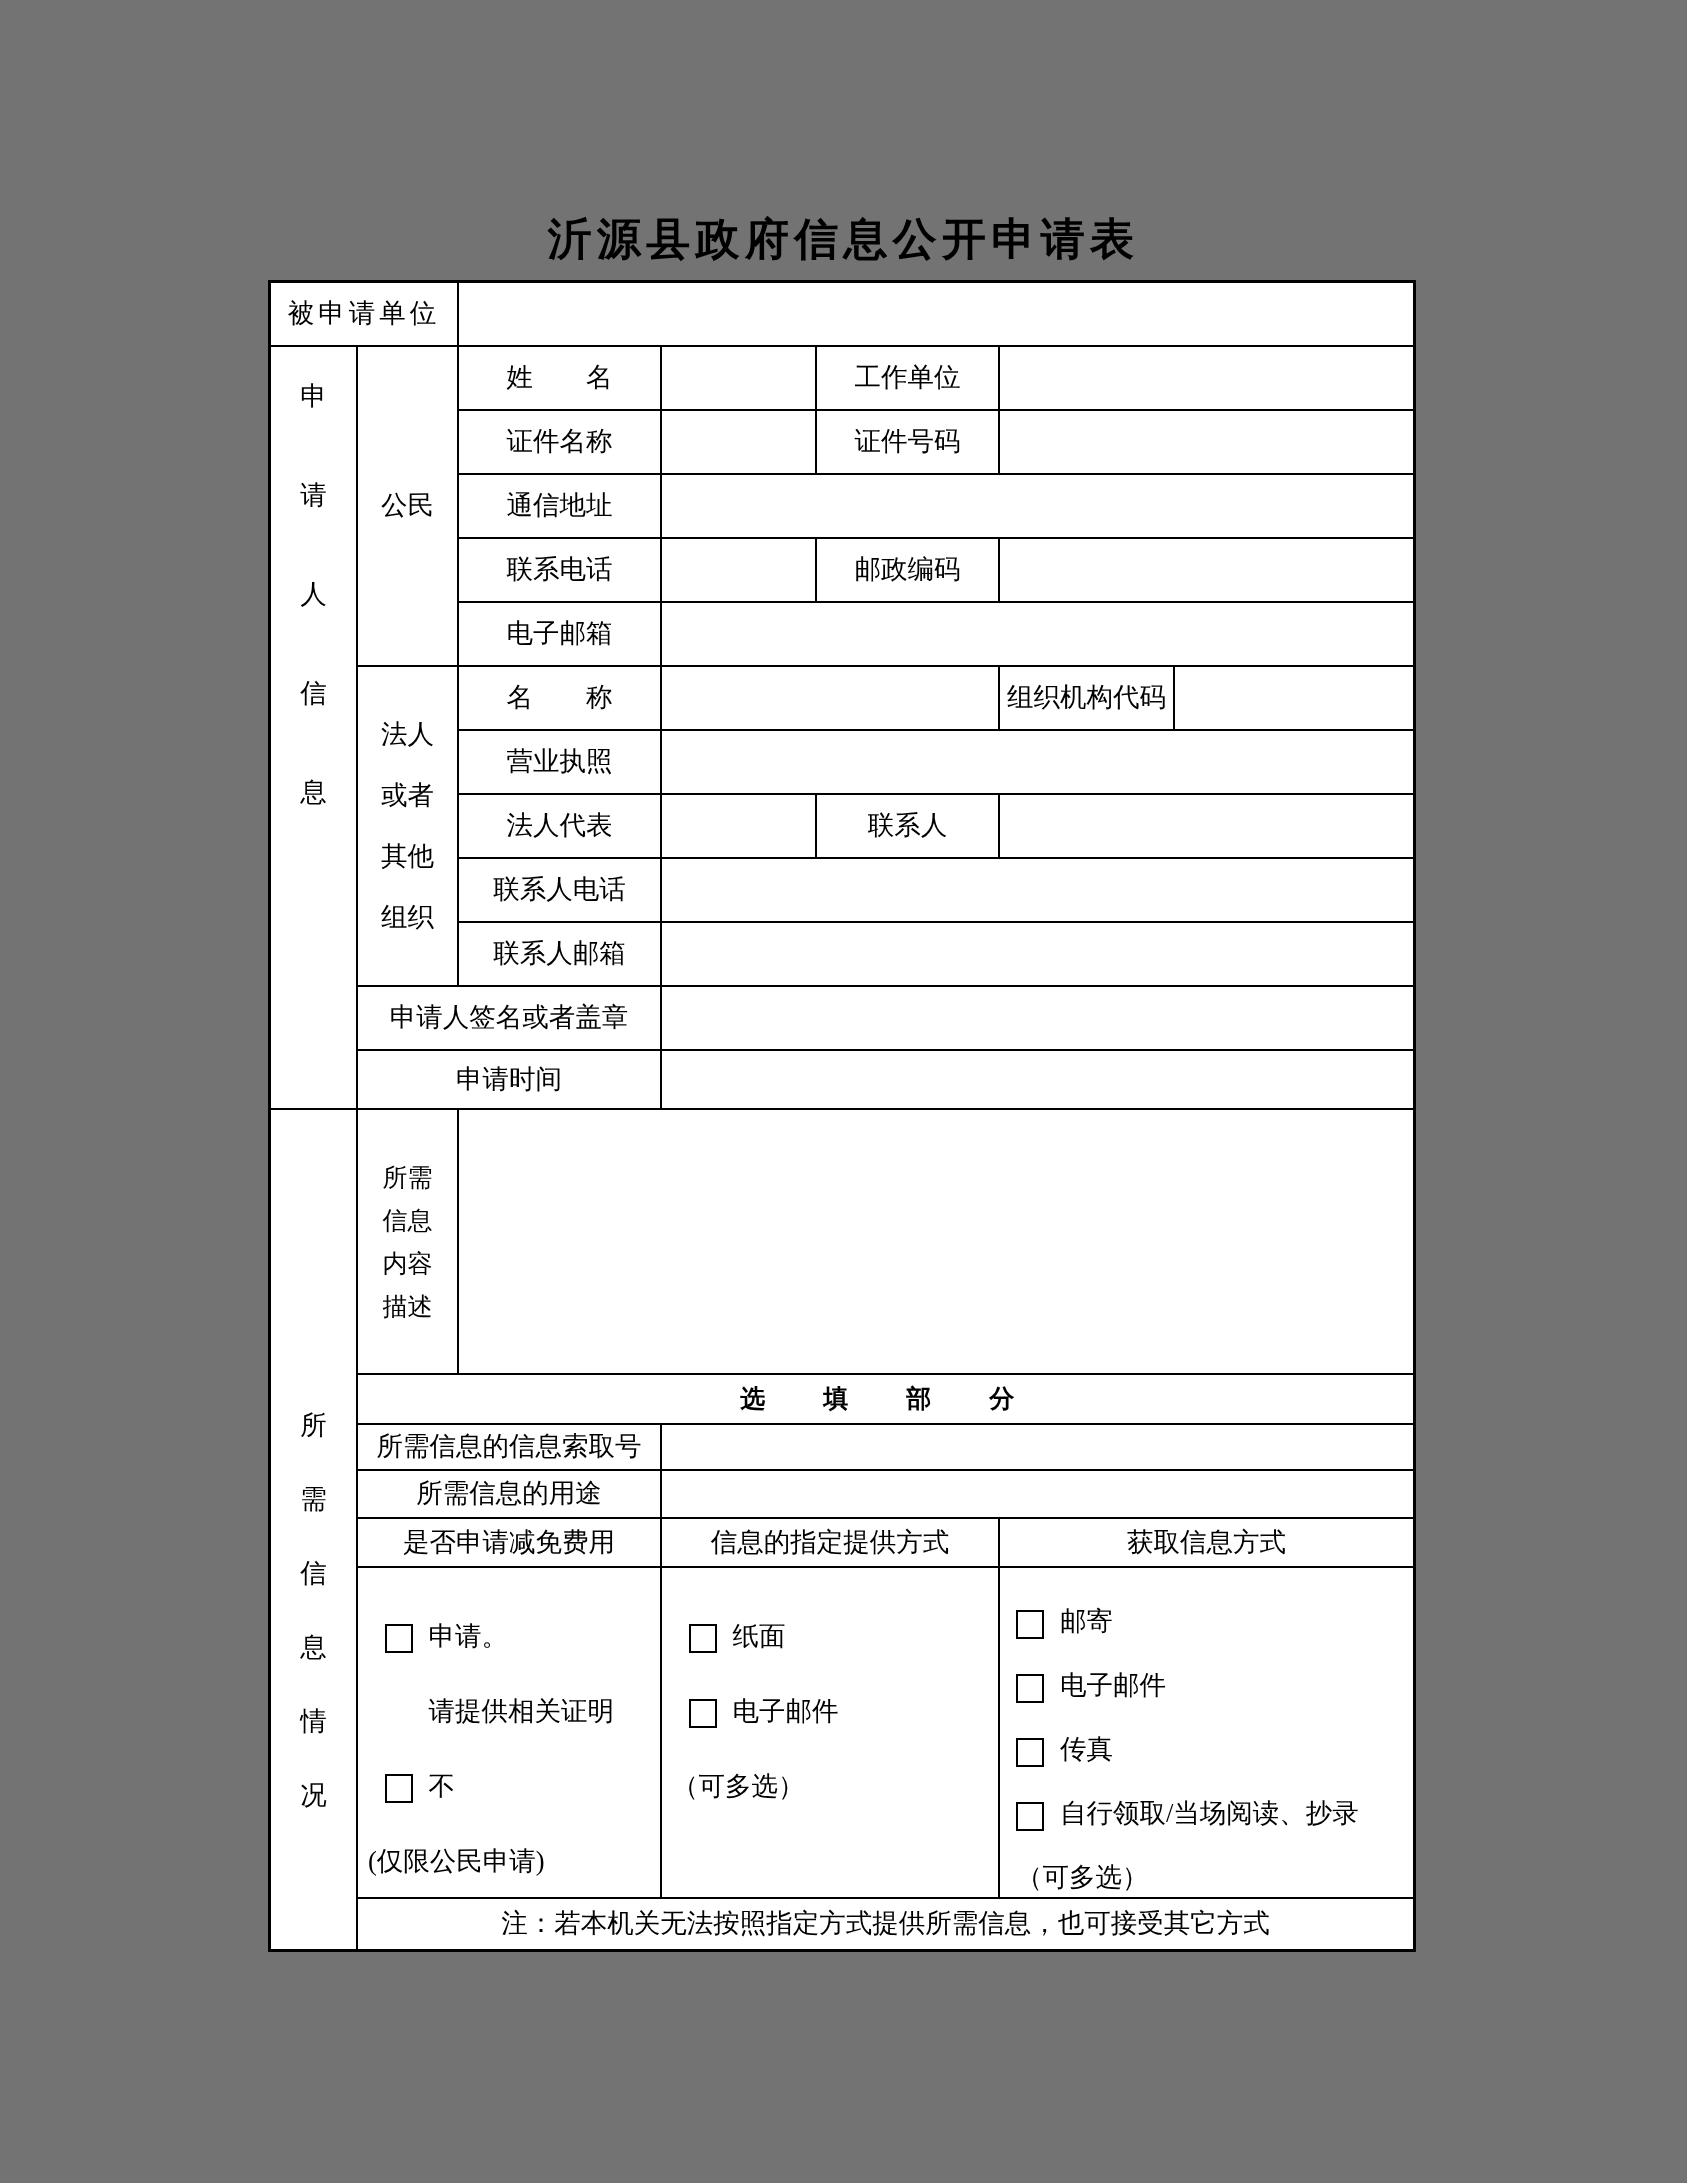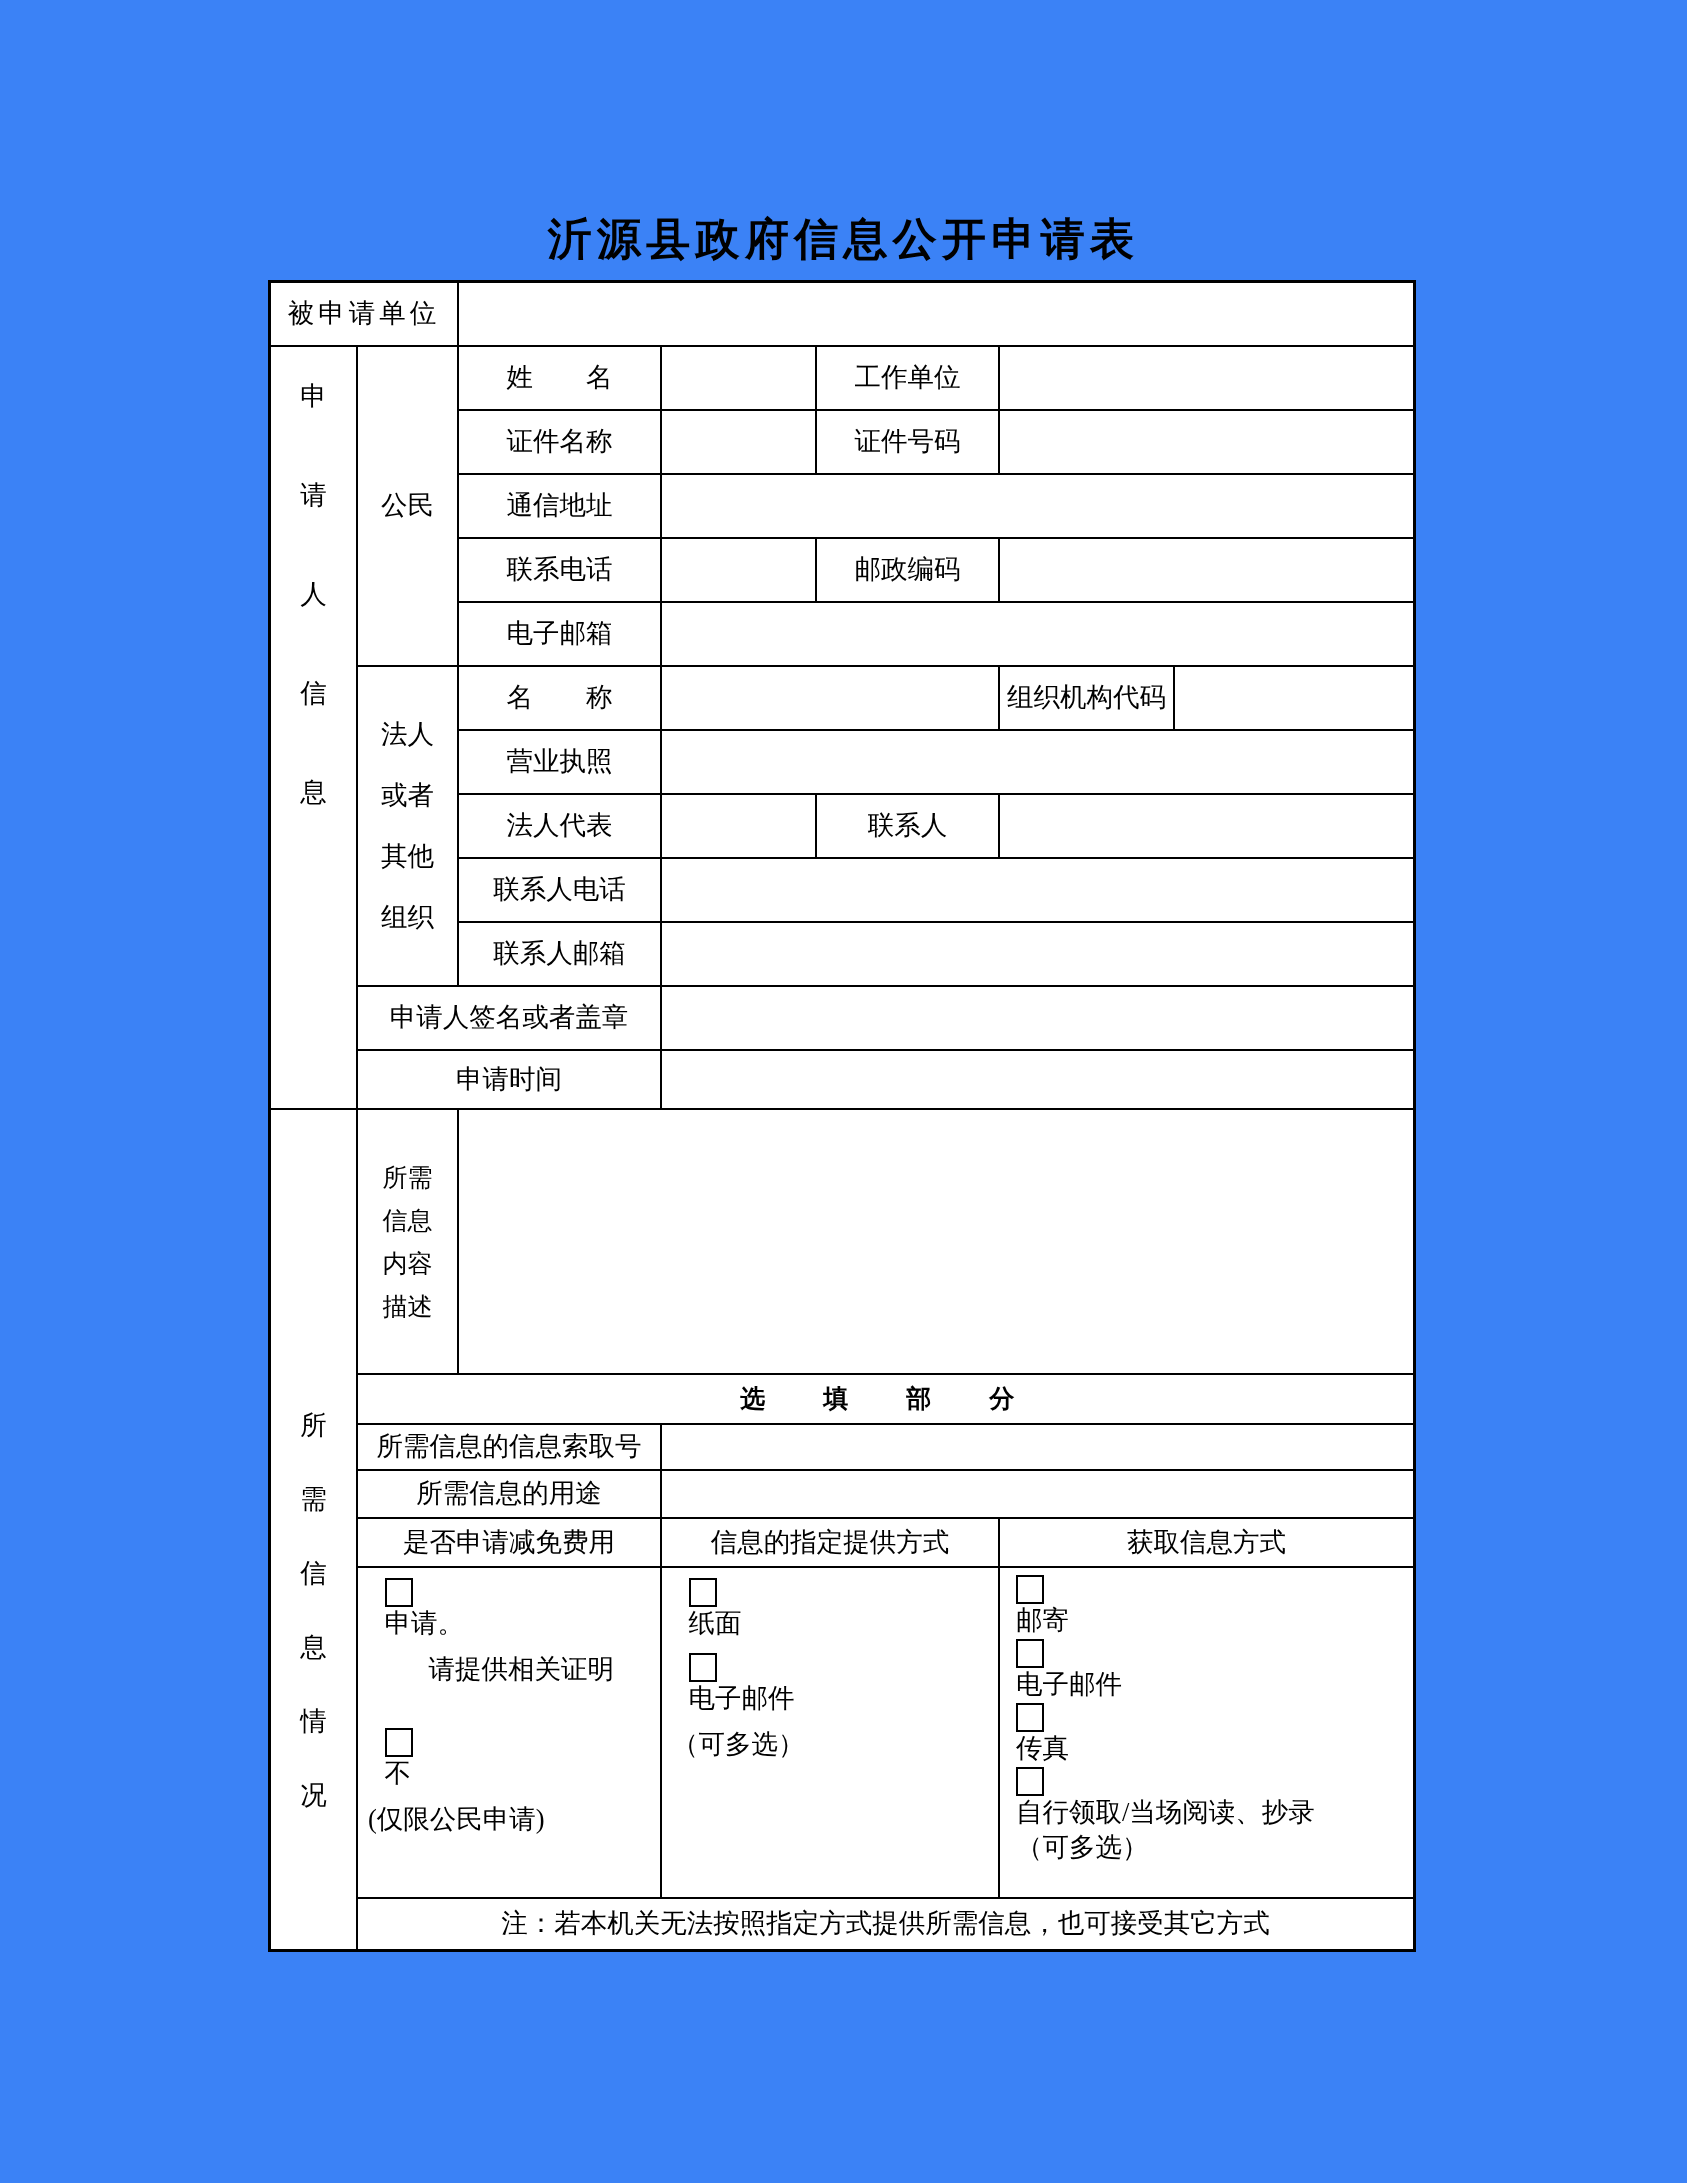--- a/index.html
+++ b/index.html
@@ -1,19 +1,19 @@
 <!DOCTYPE html>
 <html style="font-size:10.6px"><head>
 <meta charset="utf-8">
 <style>
   html,body{margin:0;padding:0;background:#e8e8e8;}
   .page{
     position:relative;
     width:1687px;height:2183px;
-    background:#3b82f6;
+    background:#737373;
     font-family:"Liberation Serif","DejaVu Serif",serif;
     color:#000;
     overflow:hidden;
   }
   .title{
     position:absolute;
     top:210px;left:0;width:1687px;
     margin:0;
     text-align:center;
     font-size:44px;
@@ -54,21 +54,21 @@
   
   .wrap2 .wtxt{display:block;width:60px;text-align:center;word-break:break-all;line-height:61px;}
   .wrap2d .wtxt{display:block;width:57px;text-align:center;word-break:break-all;line-height:43px;font-size:25px;}
   
   .cbcell{
     flex-direction:column;
     align-items:flex-start;
     justify-content:flex-start;
     padding:10px 6.6px 0 26.5px;
   }
-  .opt{height:75px;display:flex;align-items:flex-start;white-space:nowrap;flex-direction:column;}
+  .opt{height:75px;display:flex;align-items:flex-end;white-space:nowrap;}
   .opt-sm{height:64px;}
   .cbcell3{padding-top:6.6px;padding-left:16px;}
   .cb{
     display:inline-block;
     width:24px;height:25px;
     border:2px solid #000;
     margin-right:16px;
     flex:0 0 auto;
   }
   .indent{margin-left:44px;font-family:Liberation Serif, serif;}

